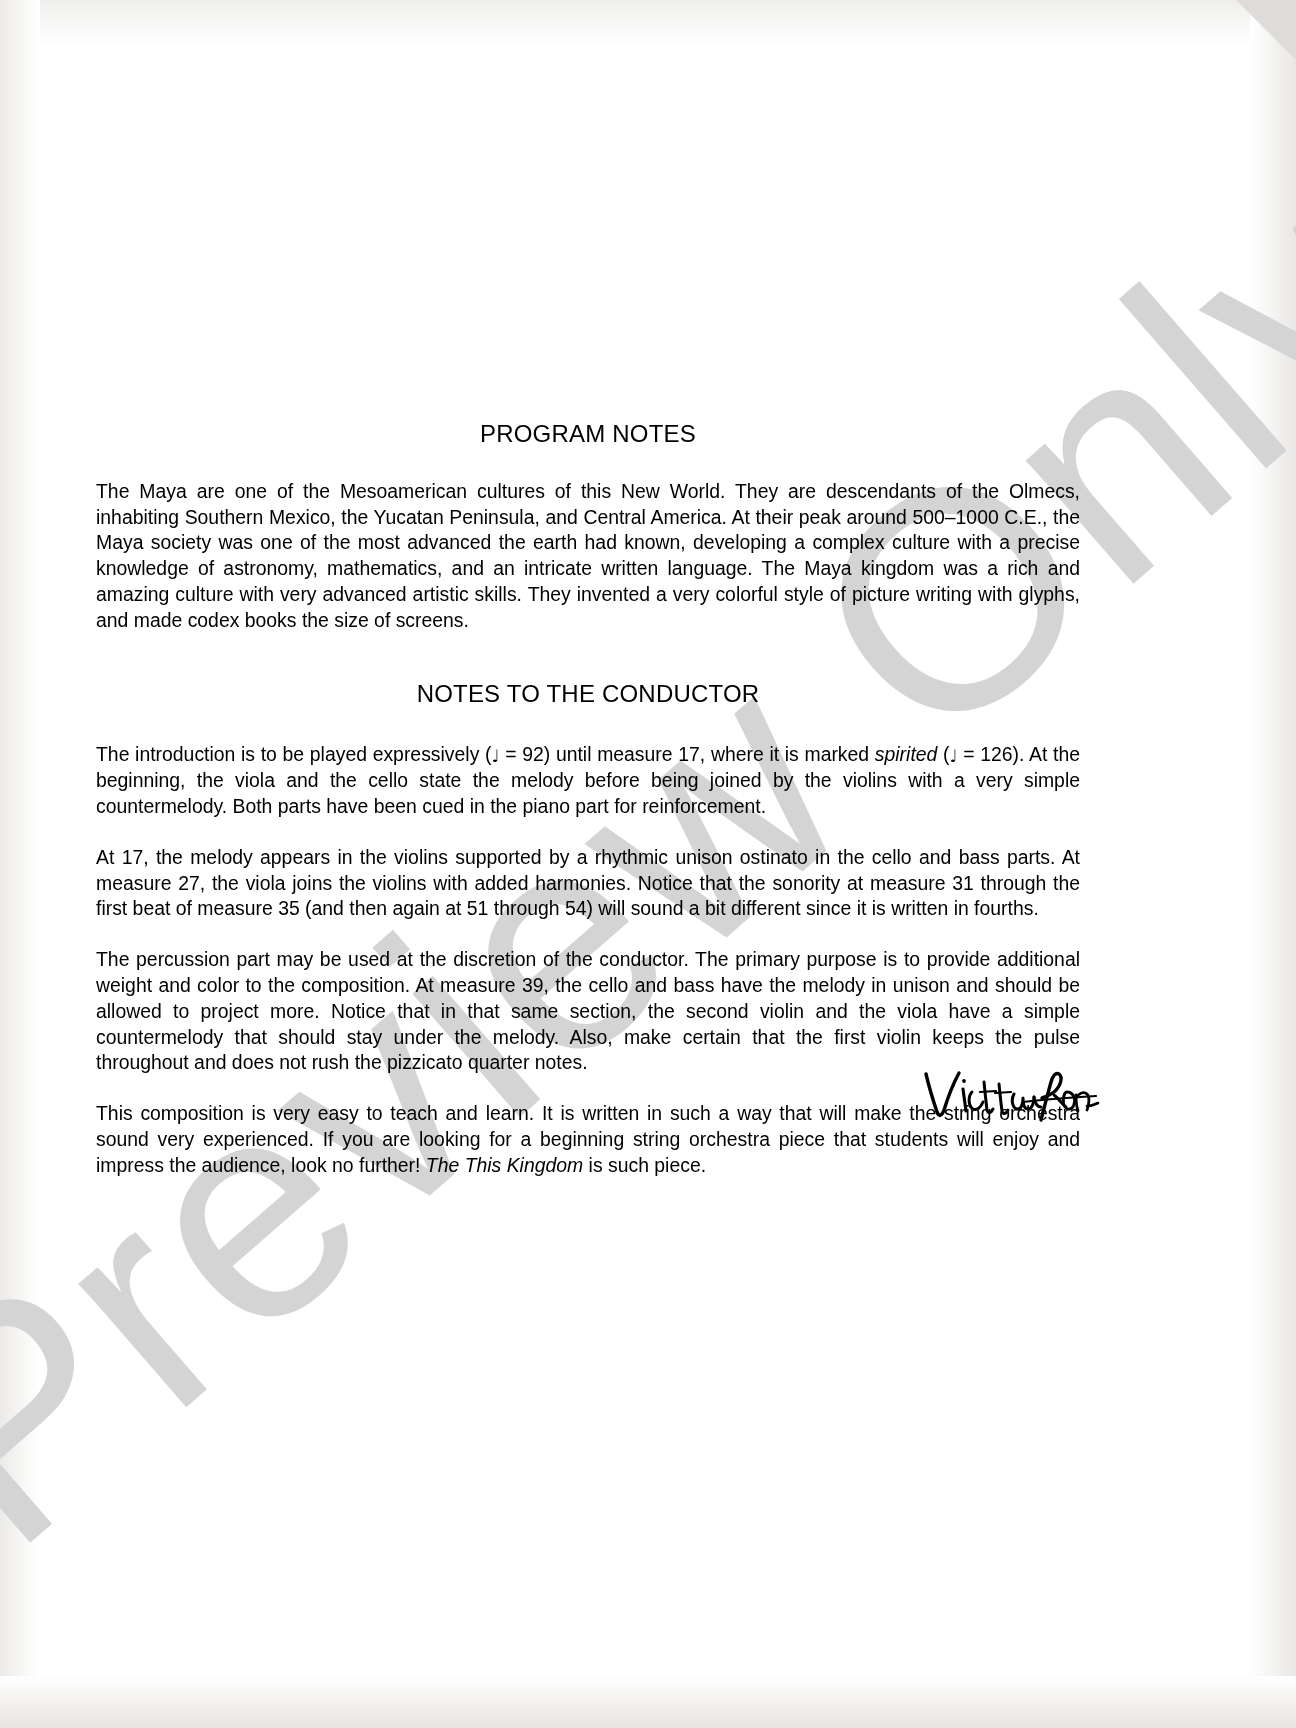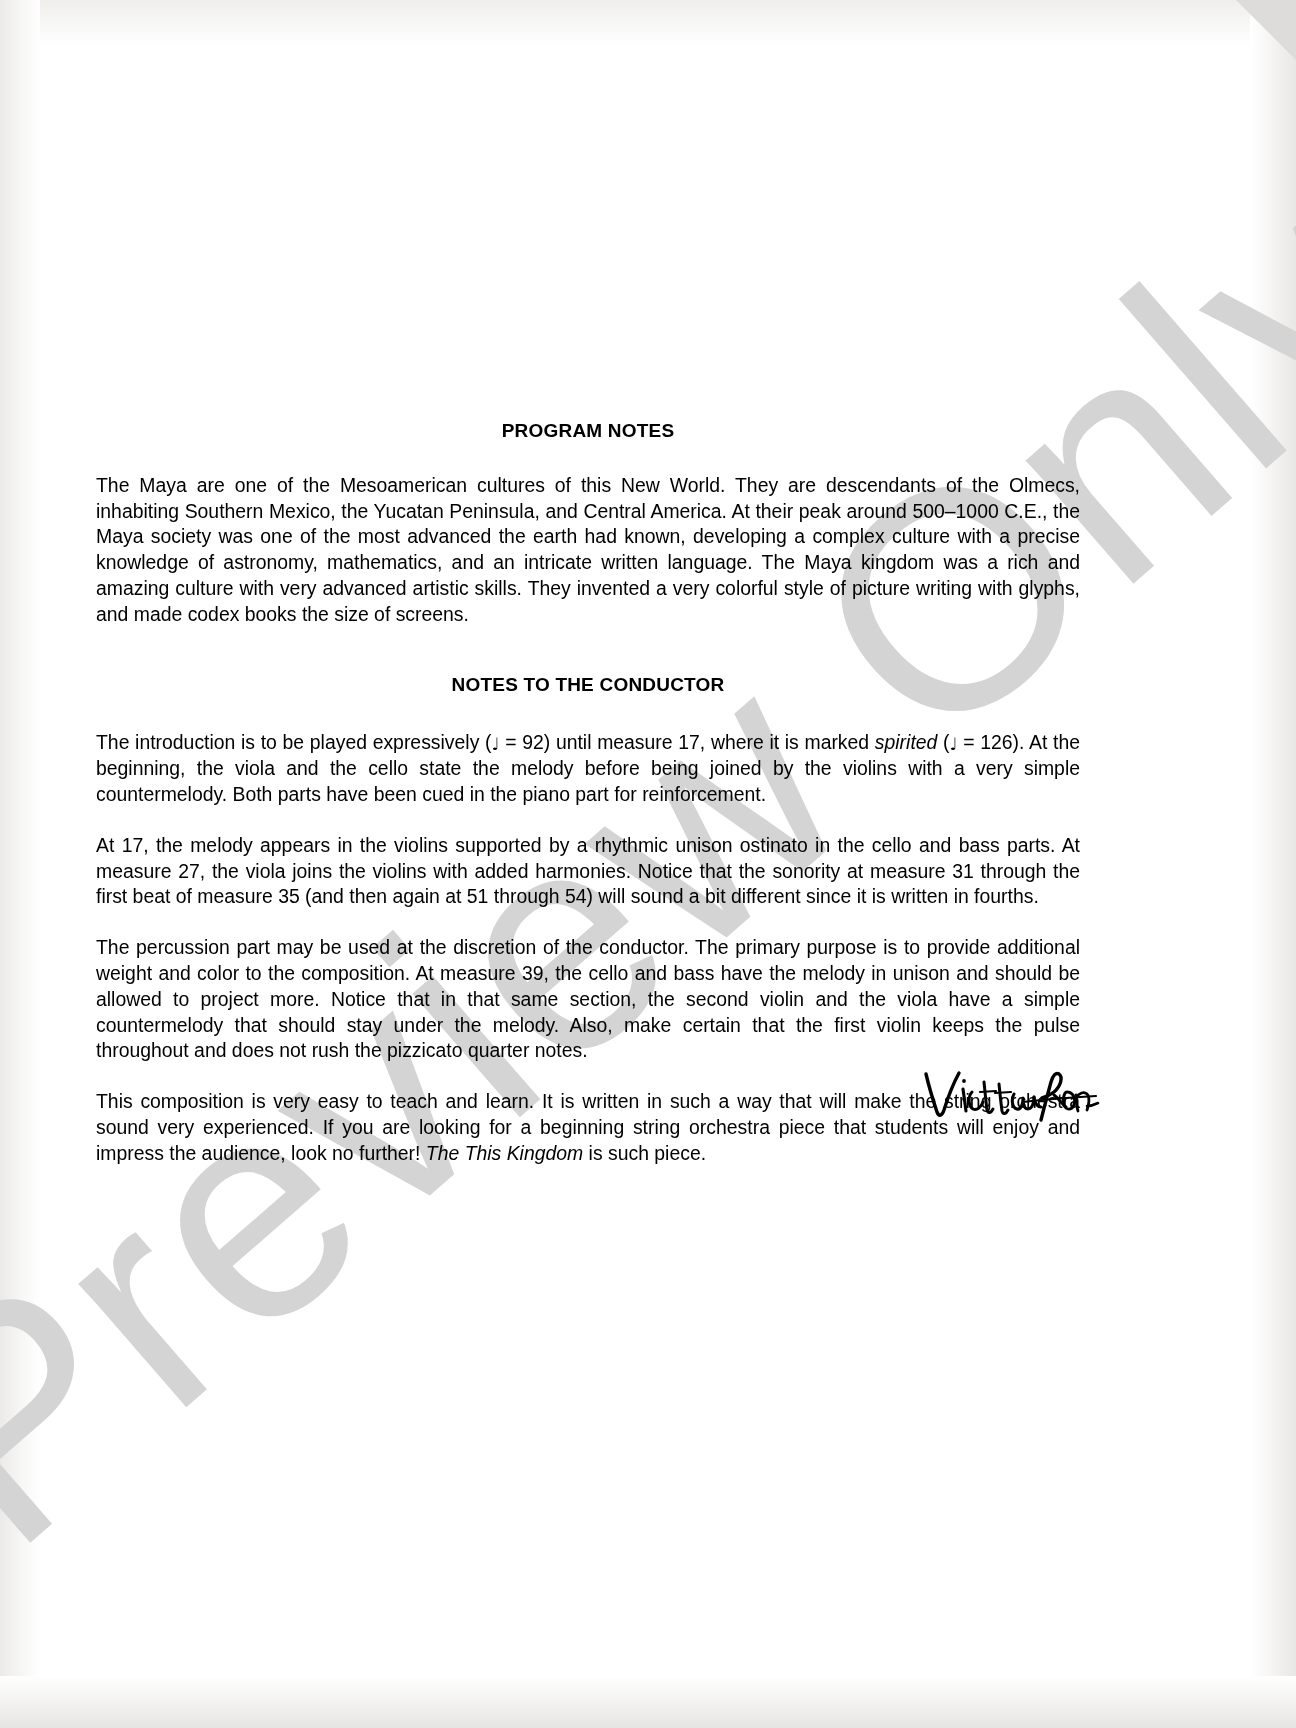--- a/index.html
+++ b/index.html
@@ -81,22 +81,22 @@
 
   
   .content {
     position: absolute;
     left: 96px;
     top: 420px;
     width: 984px;
   }
 
   h1.section-heading {
-    font-size: 19px;
-    font-weight: bold;
+    font-size: 24px;
+    font-weight: normal;
     text-align: center;
     letter-spacing: 0.2px;
     margin: 0 0 30px 0;
     line-height: 1.2;
   }
   h1.section-heading.second {
     margin-top: 46px;
     margin-bottom: 34px;
   }
 

